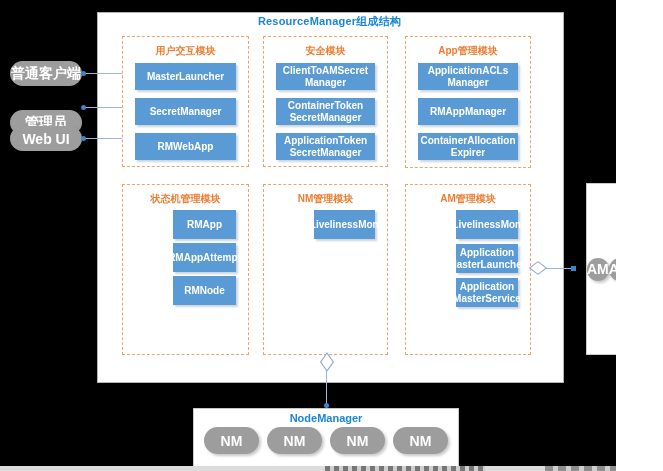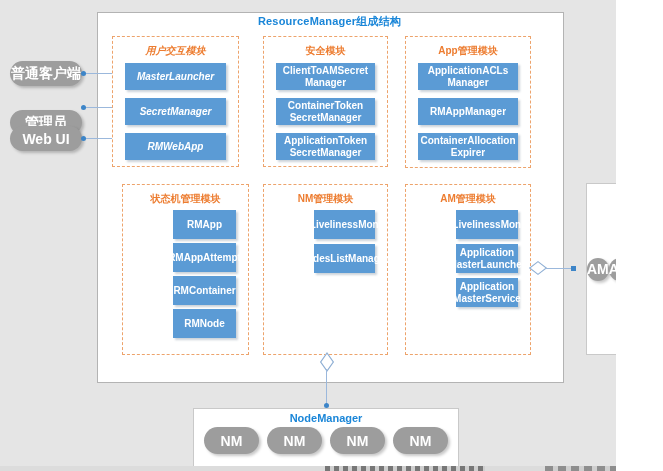--- a/index.html
+++ b/index.html
@@ -1,31 +1,31 @@
 <!DOCTYPE html>
 <html><head>
 <meta charset="utf-8">
 <style>
   html, body { margin:0; padding:0; background:#ffffff; }
   .canvas {
-    position:relative; width:616px; height:471px; background:#e5e5e5;
+    position:relative; width:616px; height:471px; background:#000000;
     font-family:"Liberation Sans", sans-serif; overflow:hidden;
   }
   
   .main-box {
     position:absolute; left:97px; top:12px; width:465px; height:369px;
     border:1px solid #b3b3b3; background:#ffffff;
   }
   .main-title {
     position:absolute; left:97px; top:14px; width:465px; text-align:center;
     font-size:11px; font-weight:bold; color:#1a86d8; letter-spacing:0.2px;
   }
   
   .module { position:absolute; border:1px dashed #eda36b; background:#ffffff; }
-  .m0 { left:112px; top:36px;  width:125px; height:129px;font-style:italic; }
+  .m0 { left:122px; top:36px;  width:125px; height:129px; }
   .m1 { left:263px; top:36px;  width:123px; height:129px; }
   .m2 { left:405px; top:36px;  width:124px; height:130px; }
   .m3 { left:122px; top:184px; width:125px; height:169px; }
   .m4 { left:263px; top:184px; width:123px; height:169px; }
   .m5 { left:405px; top:184px; width:124px; height:169px; }
   .module-title {
     margin-top:7px; text-align:center; font-size:10px; font-weight:bold; color:#ed7d31;
   }
   .items { margin:5px 12px 0; display:flex; flex-direction:column; gap:8px; }
   .m3 .items { gap:4px; margin-top:4px; }
@@ -139,30 +139,28 @@
       <div class="bluebox">ContainerAllocation
 Expirer</div>
     </div>
   </div>
 
   <div class="module m3">
     <div class="module-title">状态机管理模块</div>
     <div class="items">
       <div class="bluebox">RMApp</div>
       <div class="bluebox">RMAppAttempt</div>
-      <div class="bluebox">RMContainer</div>
       <div class="bluebox">RMNode</div>
     </div>
   </div>
 
   <div class="module m4">
     <div class="module-title">NM管理模块</div>
     <div class="items">
       <div class="bluebox">NMLivelinessMonitor</div>
-      <div class="bluebox">NodesListManager</div>
     </div>
   </div>
 
   <div class="module m5">
     <div class="module-title">AM管理模块</div>
     <div class="items">
       <div class="bluebox">AMLivelinessMonitor</div>
       <div class="bluebox">Application
 MasterLauncher</div>
       <div class="bluebox">Application

